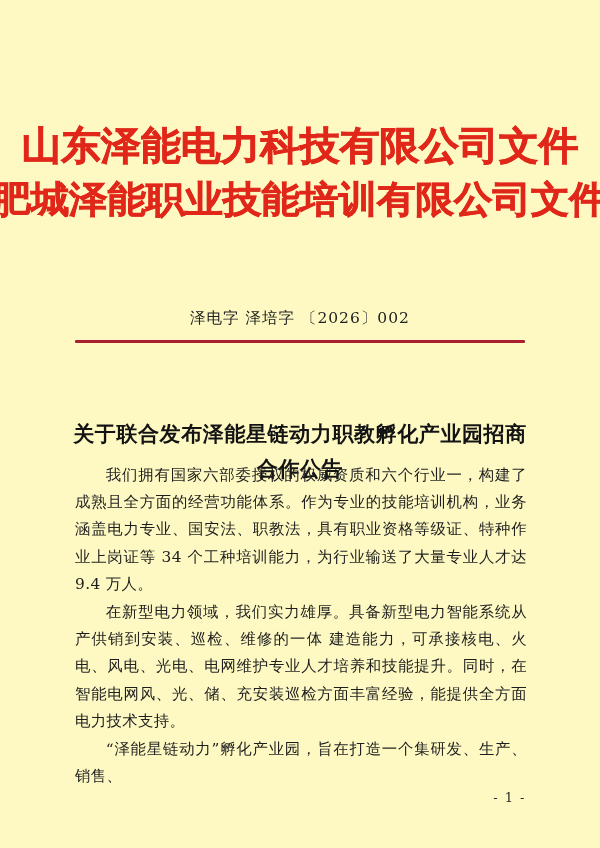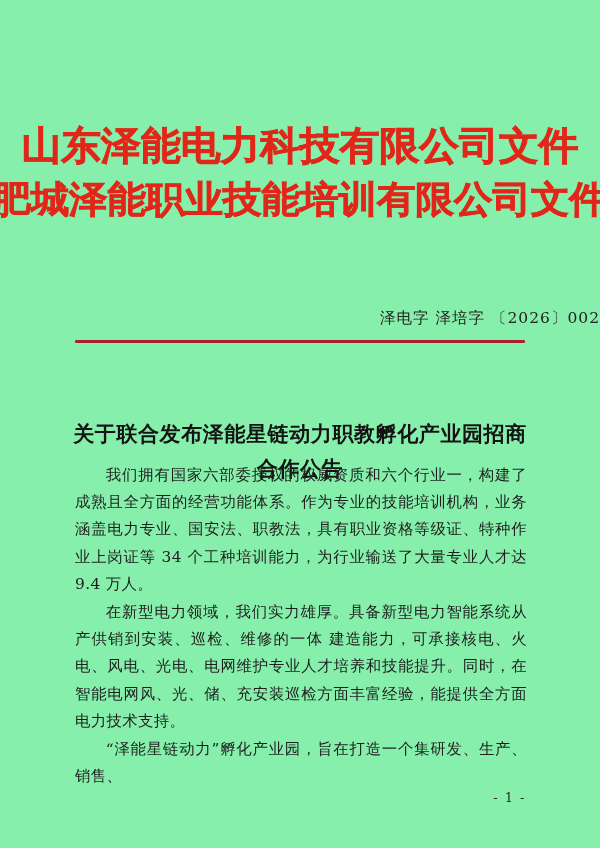--- a/index.html
+++ b/index.html
@@ -12,21 +12,21 @@
     height: 848px;
     position: relative;
     overflow: hidden;
     font-family: "DejaVu Serif", "Liberation Serif", serif;
     color: #1c1c1c;
   }
 
   .page {
     position: absolute;
     inset: 0;
-    background: #86efac;
+    background: #fef9c3;
   }
 
   
   .letterhead {
     position: absolute;
     left: 0;
     right: 0;
     top: 126px;
     text-align: center;
   }
@@ -48,21 +48,21 @@
     font-size: 37px;
     transform: scaleX(1.04);
   }
 
   
   .docnum {
     position: absolute;
     left: 0;
     right: 0;
     top: 308px;
-    text-align: right;
+    text-align: center;
     font-size: 15.5px;
     letter-spacing: 1px;
     color: #222;
     font-family: "DejaVu Serif", "Liberation Serif", serif;
   }
 
   
   .redrule {
     position: absolute;
     left: 75px;

